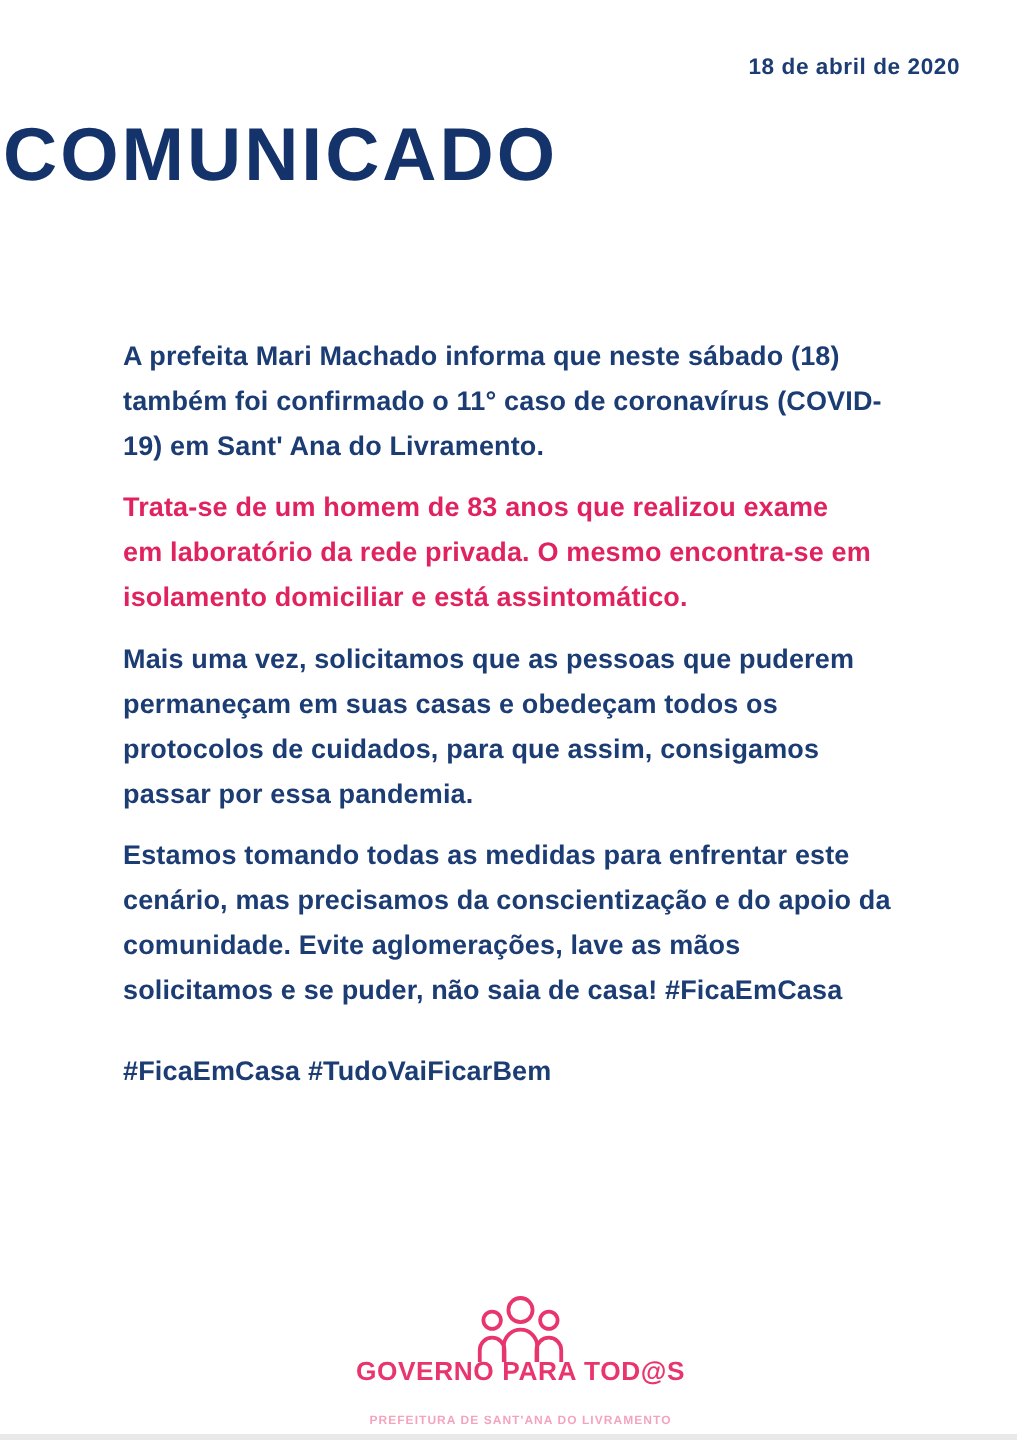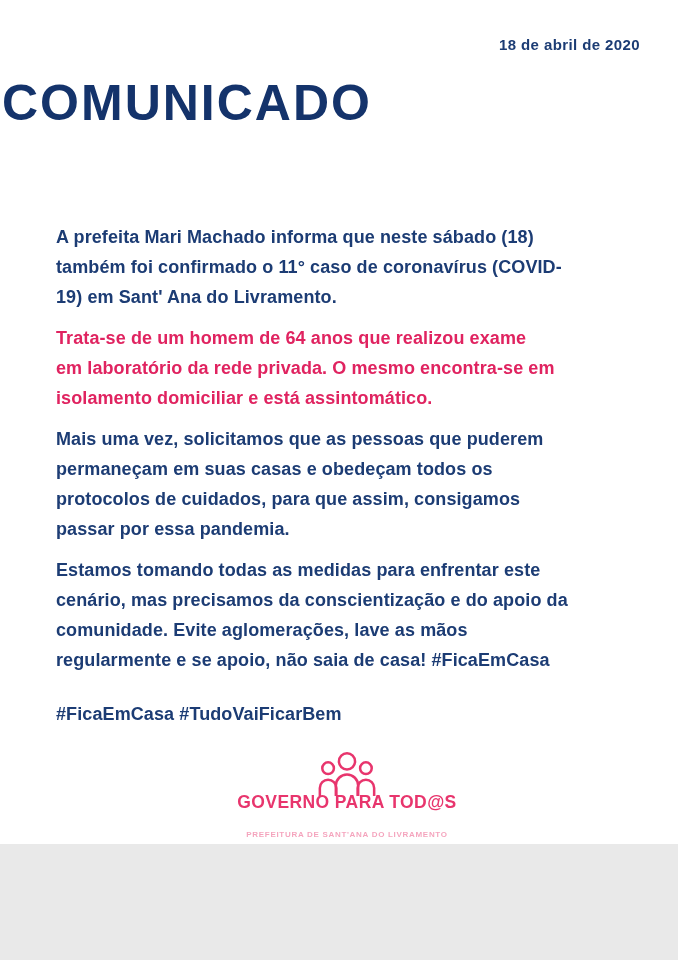--- a/index.html
+++ b/index.html
@@ -1,18 +1,18 @@
 <!DOCTYPE html>
 <html style="--title-navy: #14336b; --navy: #1c3c74; --pink: #e02360; --logo-pink: #e8356d;"><head>
 <meta charset="utf-8">
 <style>
   html,body{margin:0;padding:0;background:#e9e9e9;}
   .page{
     position:relative;
-    width:678px;height:844px;
+    width:678px;height:956px;
     margin:0 auto;
     background:#ffffff;
     font-family:"Liberation Sans", sans-serif;
     overflow:hidden;
   }
   .date{
     position:absolute;top:36px;right:38px;
     font-size:15px;font-weight:700;
     color:var(--navy);
     letter-spacing:.4px;
@@ -26,21 +26,21 @@
   .title .t1{
     display:block;
     font-size:50px;letter-spacing:2px;padding-left:2px;
   }
   .title .t2{
     display:block;
     font-size:66px;letter-spacing:9px;padding-left:9px;
     margin-top:-3px;
   }
   .content{
-    position:absolute;top:222px;left:56px;width:570px;
+    position:absolute;top:222px;left:82px;width:570px;
     color:var(--navy);
     font-size:18px;line-height:30px;font-weight:700;
     letter-spacing:.1px;
   }
   .para{
     margin:0 0 11px 0;
     white-space:pre-line;
   }
   .para.highlight{color:var(--pink);}
   .hashtags{margin-top:24px;}
@@ -66,31 +66,31 @@
   <div class="date">18 de abril de 2020</div>
 
   <h1 class="title">
     <span class="t1">COMUNICADO</span>
   </h1>
 
   <div class="content">
     <p class="para">A prefeita Mari Machado informa que neste sábado (18)
 também foi confirmado o 11° caso de coronavírus (COVID-
 19) em Sant' Ana do Livramento.</p>
-    <p class="para highlight">Trata-se de um homem de 64 anos que realizou exame
+    <p class="para highlight">Trata-se de um homem de 83 anos que realizou exame
 em laboratório da rede privada. O mesmo encontra-se em
 isolamento domiciliar e está assintomático.</p>
     <p class="para">Mais uma vez, solicitamos que as pessoas que puderem
 permaneçam em suas casas e obedeçam todos os
 protocolos de cuidados, para que assim, consigamos
 passar por essa pandemia.</p>
     <p class="para">Estamos tomando todas as medidas para enfrentar este
 cenário, mas precisamos da conscientização e do apoio da
 comunidade. Evite aglomerações, lave as mãos
-regularmente e se apoio, não saia de casa! #FicaEmCasa</p>
+solicitamos e se puder, não saia de casa! #FicaEmCasa</p>
     <p class="para hashtags">#FicaEmCasa #TudoVaiFicarBem</p>
   </div>
 
   <div class="footer">
     <svg width="64" height="45" viewBox="0 0 66 46" fill="none" stroke="#e8356d" stroke-width="2.6" stroke-linecap="round">
 
       <circle cx="13.5" cy="17.5" r="6"></circle>
       <path d="M5 46 V38 A8.5 8.5 0 0 1 22 38 V46"></path>
 
       <circle cx="52.5" cy="17.5" r="6"></circle>

